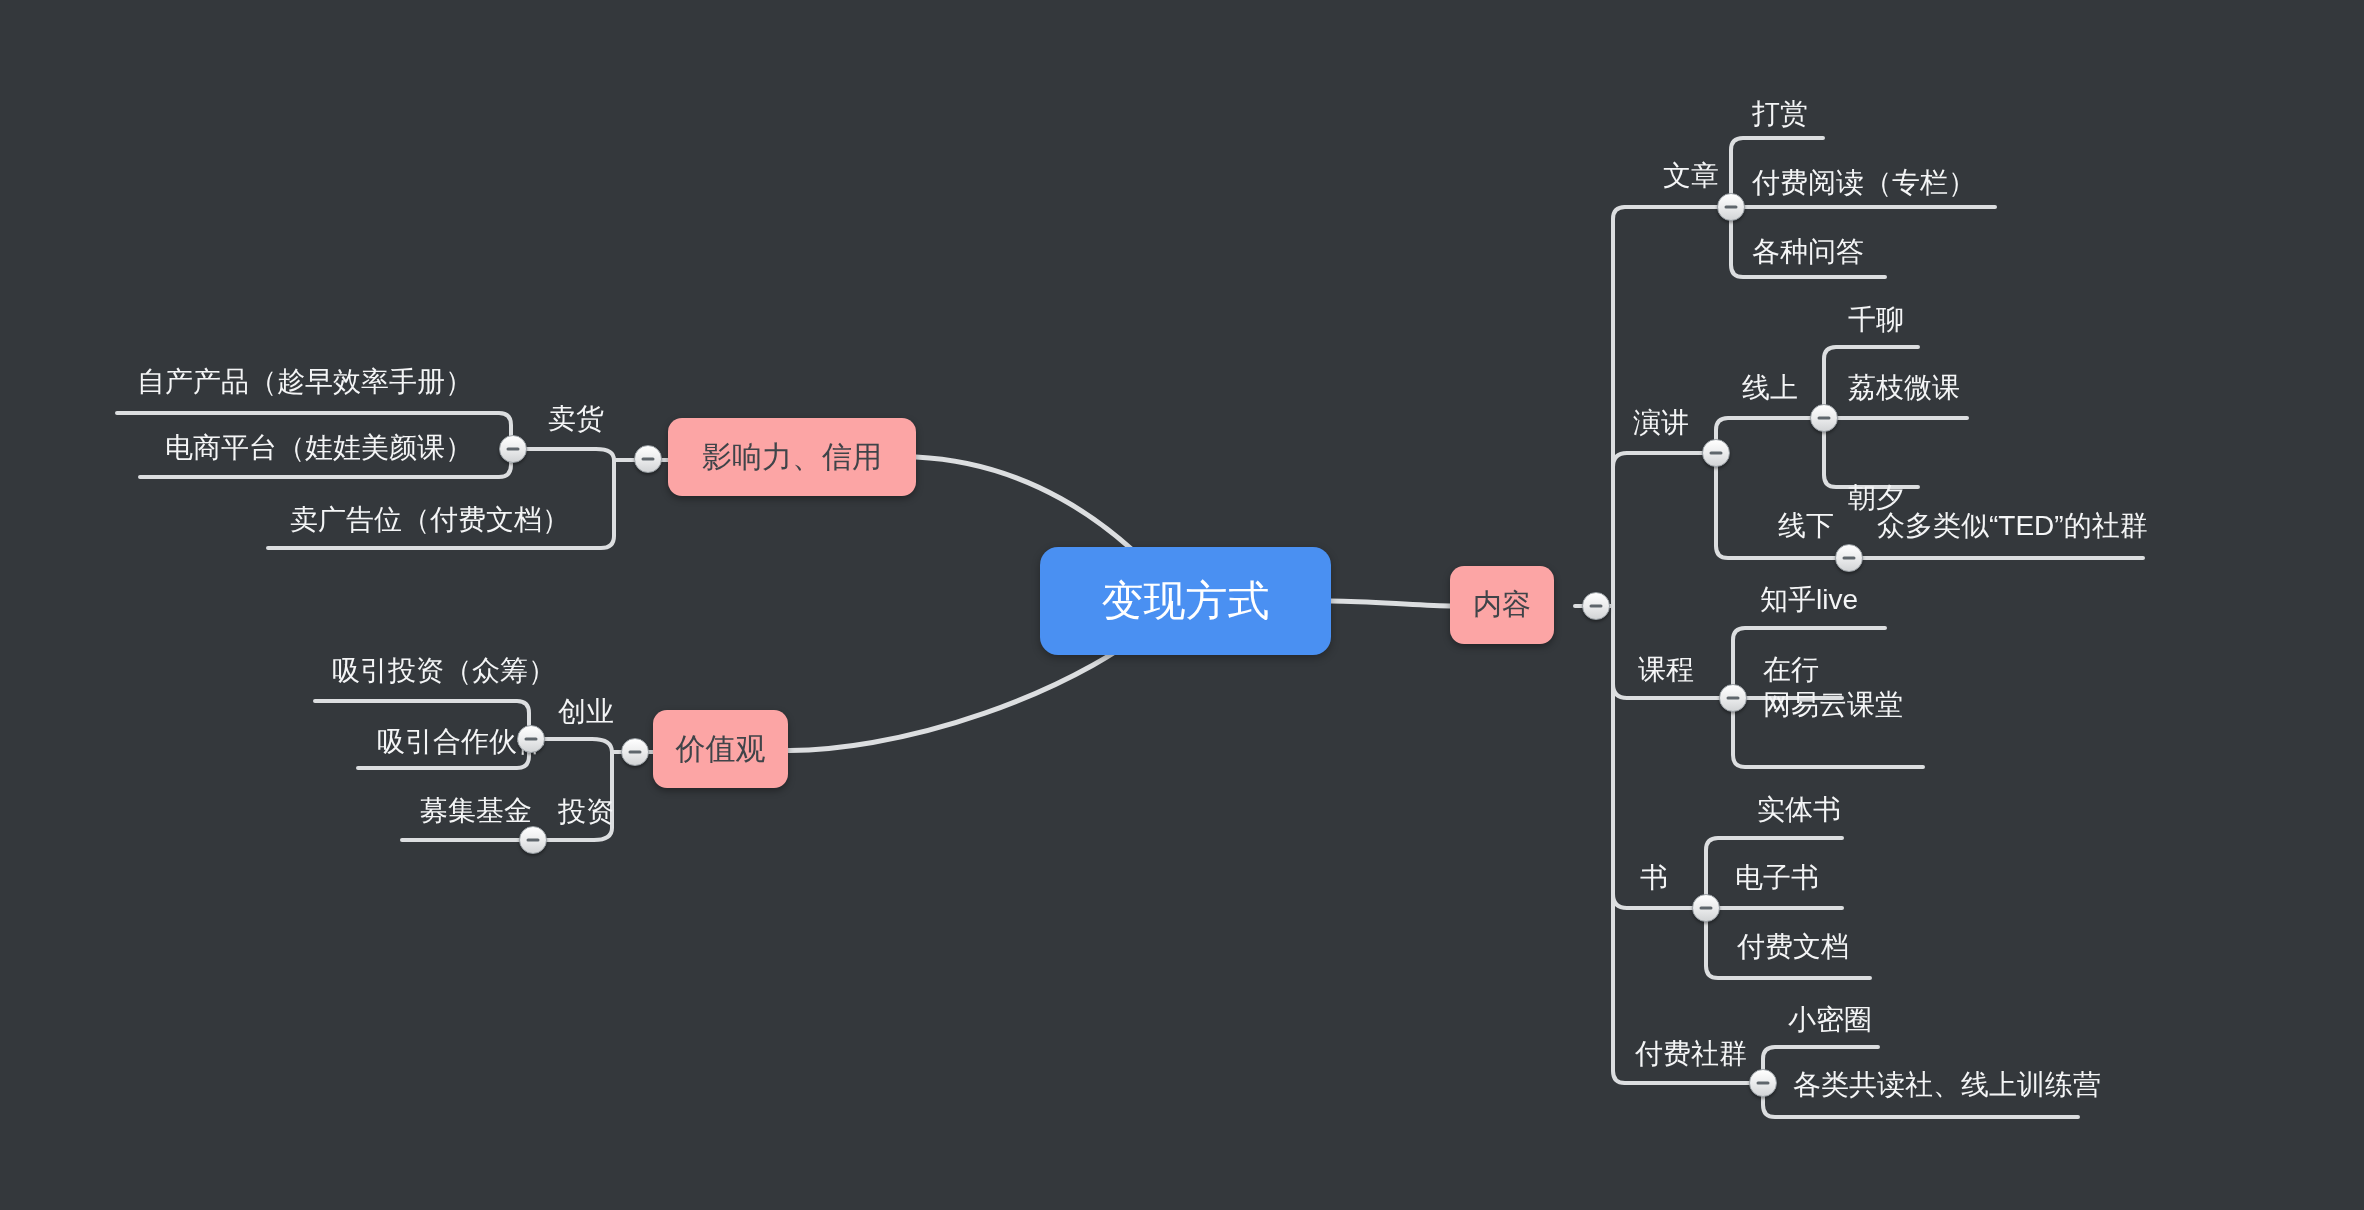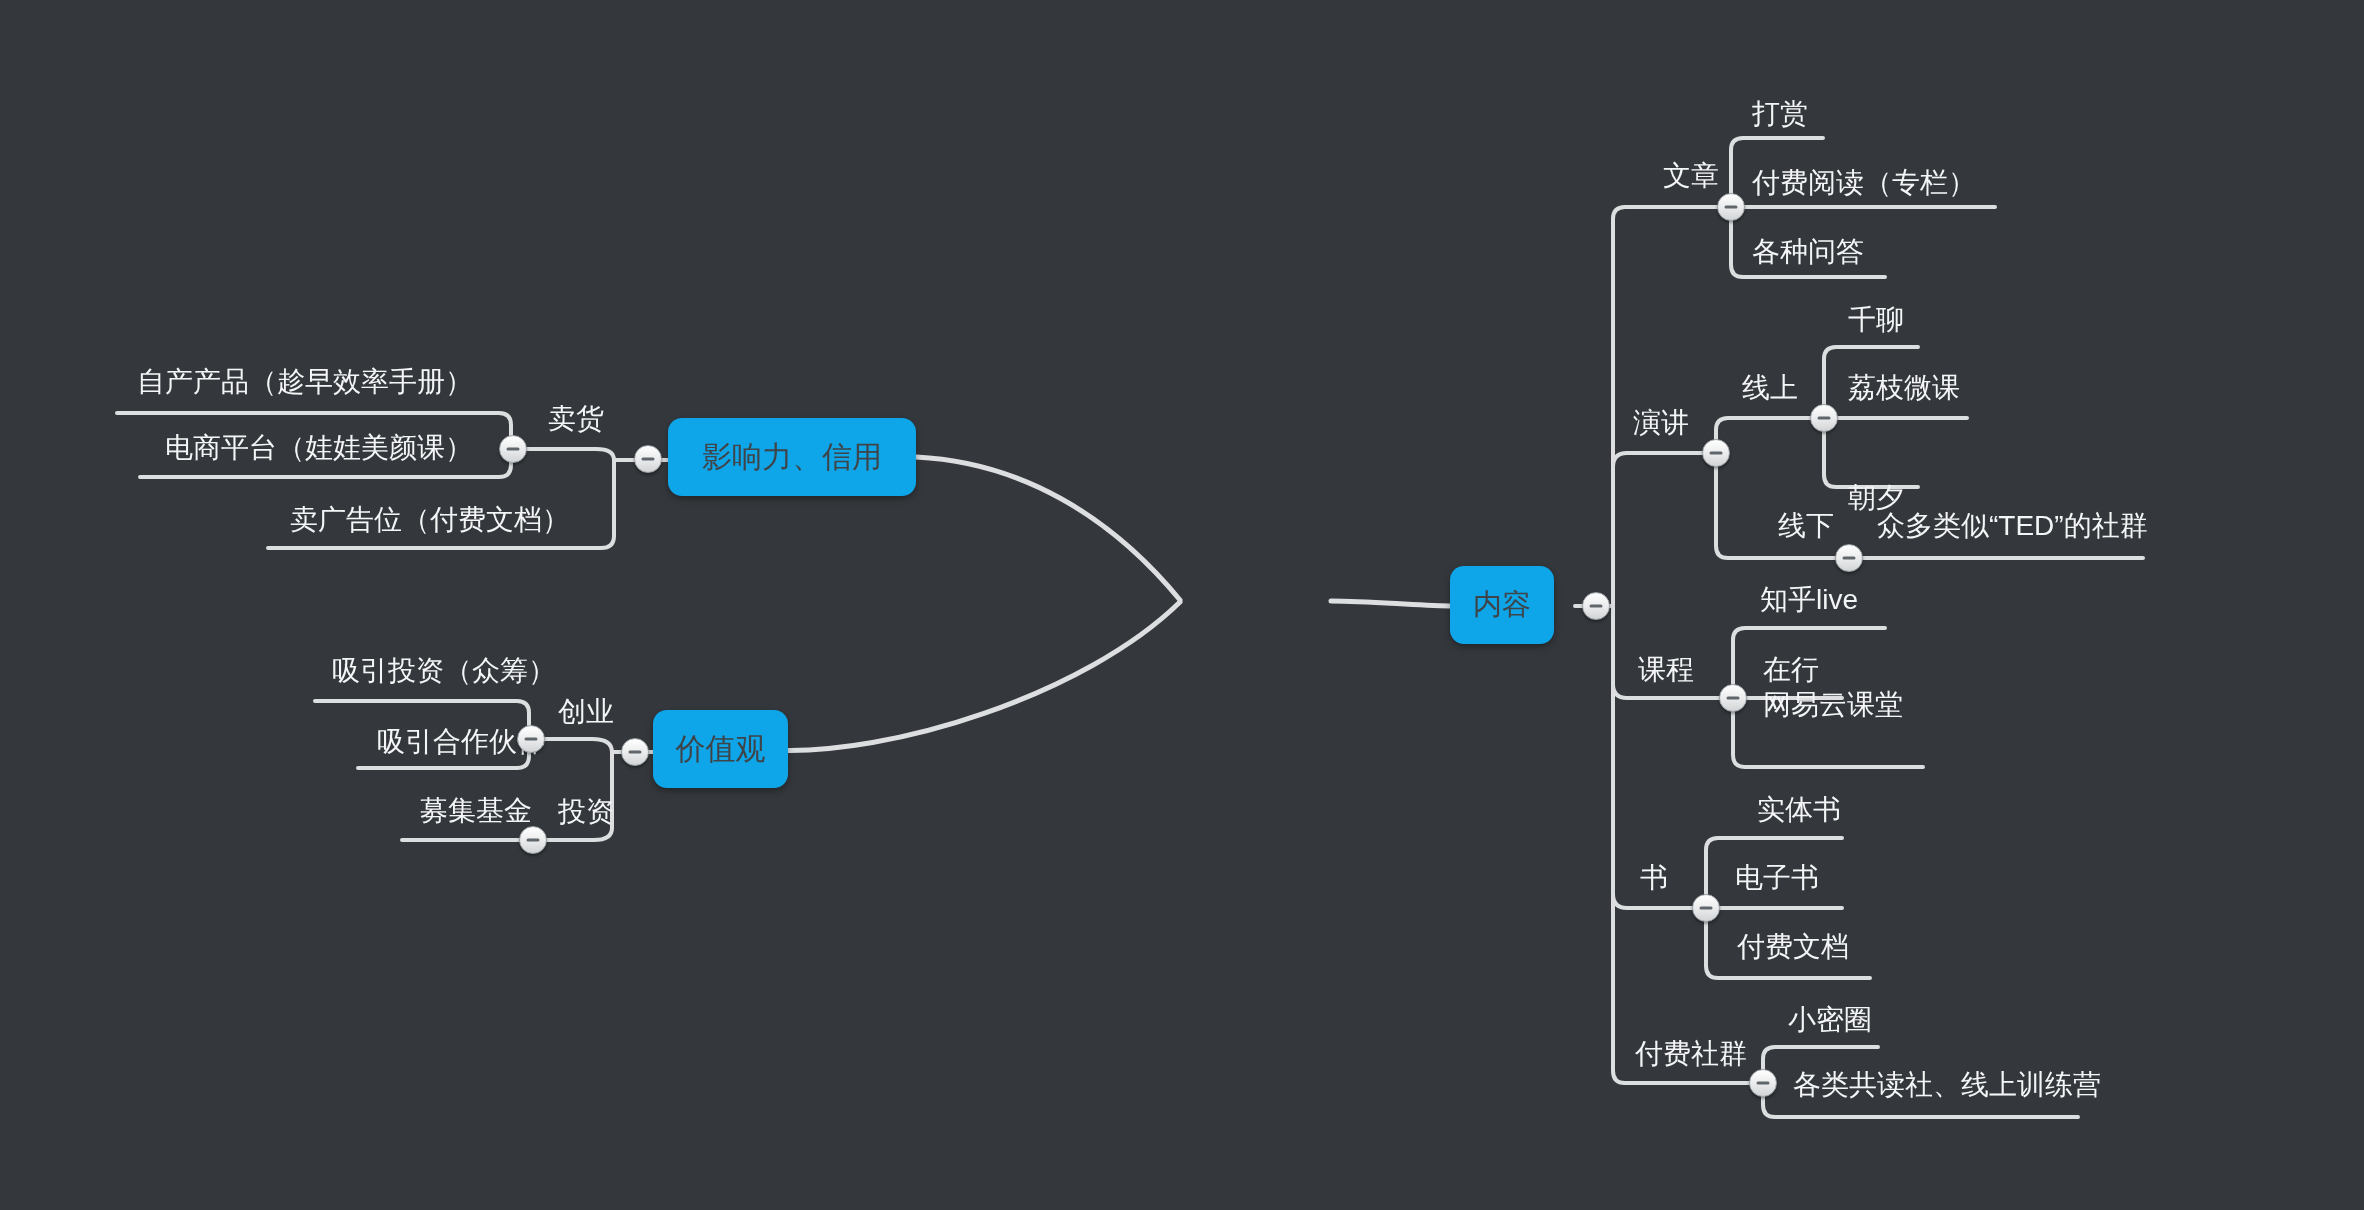--- a/index.html
+++ b/index.html
@@ -1,21 +1,21 @@
 <!DOCTYPE html>
 <html><head>
 <meta charset="utf-8">
 <style>
   html,body{margin:0;padding:0;background:#34383c;}
   .canvas{position:relative;width:2364px;height:1210px;background:#34383c;overflow:hidden;
           font-family:"Liberation Sans","DejaVu Sans",sans-serif;}
   svg.wires{position:absolute;left:0;top:0;width:2364px;height:1210px;}
   svg.wires path{fill:none;stroke:#dcdee0;stroke-linecap:round;}
   .lbl{position:absolute;font-size:28px;line-height:34px;color:#f4f5f6;white-space:nowrap;}
-  .box{position:absolute;background:#0ea5e9;border-radius:14px;color:#3f4449;
+  .box{position:absolute;background:#fca5a5;border-radius:14px;color:#3f4449;
        display:flex;align-items:center;justify-content:center;font-size:30px;
        box-shadow:0 3px 7px rgba(0,0,0,.35);white-space:nowrap;}
   .root-box{background:#4a90f2;color:#ffffff;font-size:42px;border-radius:18px;
             box-shadow:0 3px 8px rgba(0,0,0,.3);}
   .minus{position:absolute;width:28px;height:28px;border-radius:50%;
          transform:translate(-50%,-50%);
          background:linear-gradient(180deg,#ffffff 0%,#e9eaeb 55%,#d2d4d6 100%);
          border:1px solid #9aa0a5;box-shadow:0 2px 3px rgba(0,0,0,.35);box-sizing:border-box;}
   .minus .bar{position:absolute;left:50%;top:50%;width:13px;height:3px;border-radius:2px;
               background:#5f666c;transform:translate(-50%,-50%);}
@@ -68,20 +68,21 @@
     <path stroke-width="4" d="M1613,894 Q1613,908 1627,908 H1692"></path>
     <path stroke-width="4" d="M1706,894 V850 Q1706,838 1718,838 H1842"></path>
     <path stroke-width="4" d="M1720,908 H1842"></path>
     <path stroke-width="4" d="M1706,922 V966 Q1706,978 1718,978 H1870"></path>
 
     <path stroke-width="4" d="M1625,1083 H1749"></path>
     <path stroke-width="4" d="M1763,1069 V1059 Q1763,1047 1775,1047 H1878"></path>
     <path stroke-width="4" d="M1763,1097 V1105 Q1763,1117 1775,1117 H2078"></path>
   </svg>
 
+  <div class="box root-box" style="left:1040px;top:547px;width:291px;height:108px;">变现方式</div>
   <div class="box" style="left:668px;top:418px;width:248px;height:78px;">影响力、信用</div>
   <div class="box" style="left:653px;top:710px;width:135px;height:78px;">价值观</div>
   <div class="box" style="left:1450px;top:566px;width:104px;height:78px;font-size:29px;">内容</div>
 
   <div class="lbl" style="left:137px;top:365px;">自产产品（趁早效率手册）</div>
   <div class="lbl" style="left:165px;top:431px;">电商平台（娃娃美颜课）</div>
   <div class="lbl" style="left:548px;top:402px;">卖货</div>
   <div class="lbl" style="left:290px;top:503px;">卖广告位（付费文档）</div>
   <div class="lbl" style="left:332px;top:654px;">吸引投资（众筹）</div>
   <div class="lbl" style="left:377px;top:725px;">吸引合作伙伴</div>

